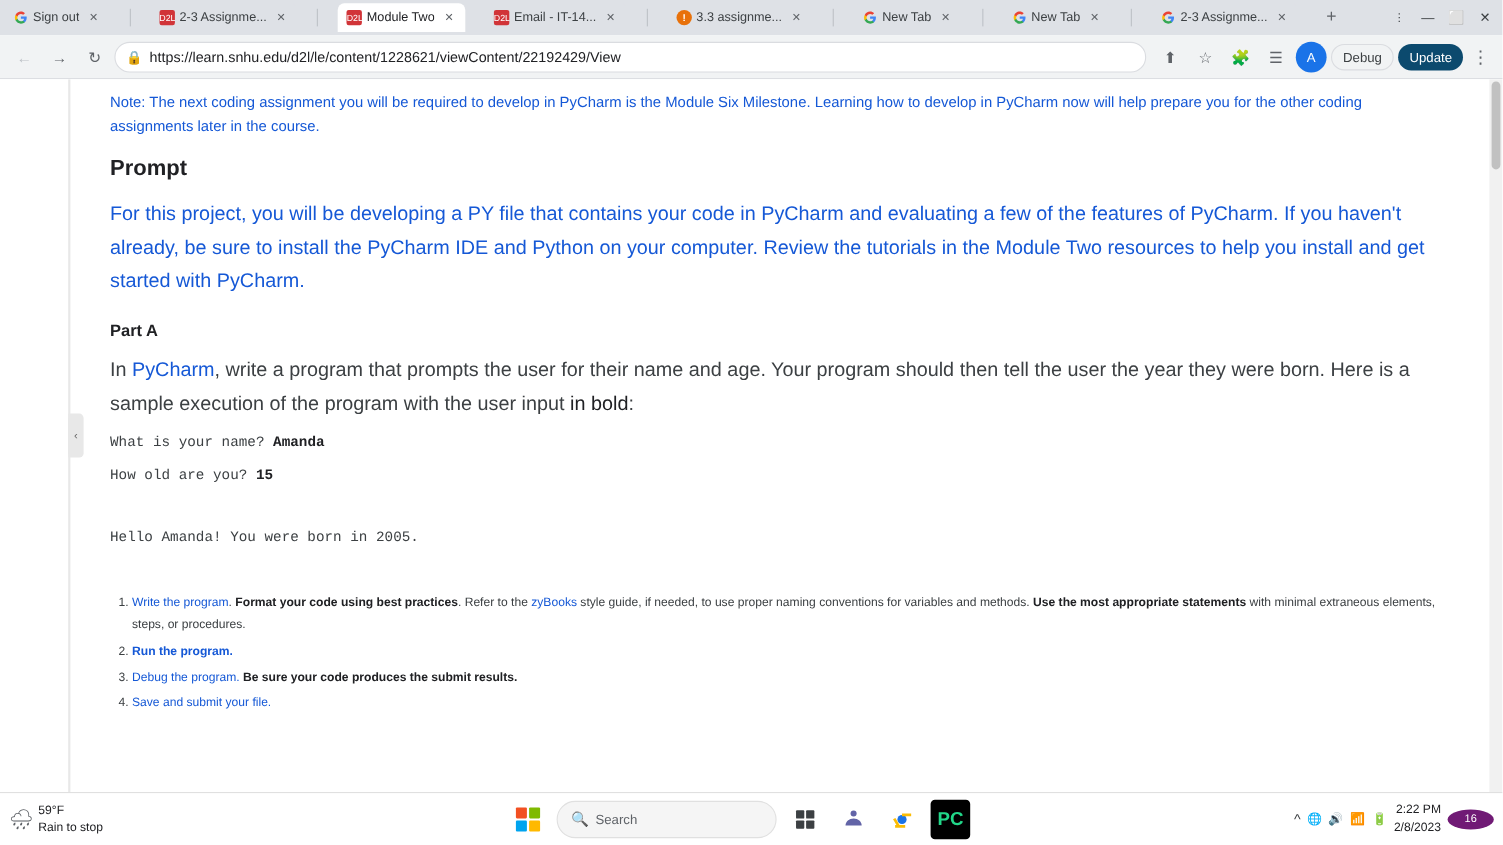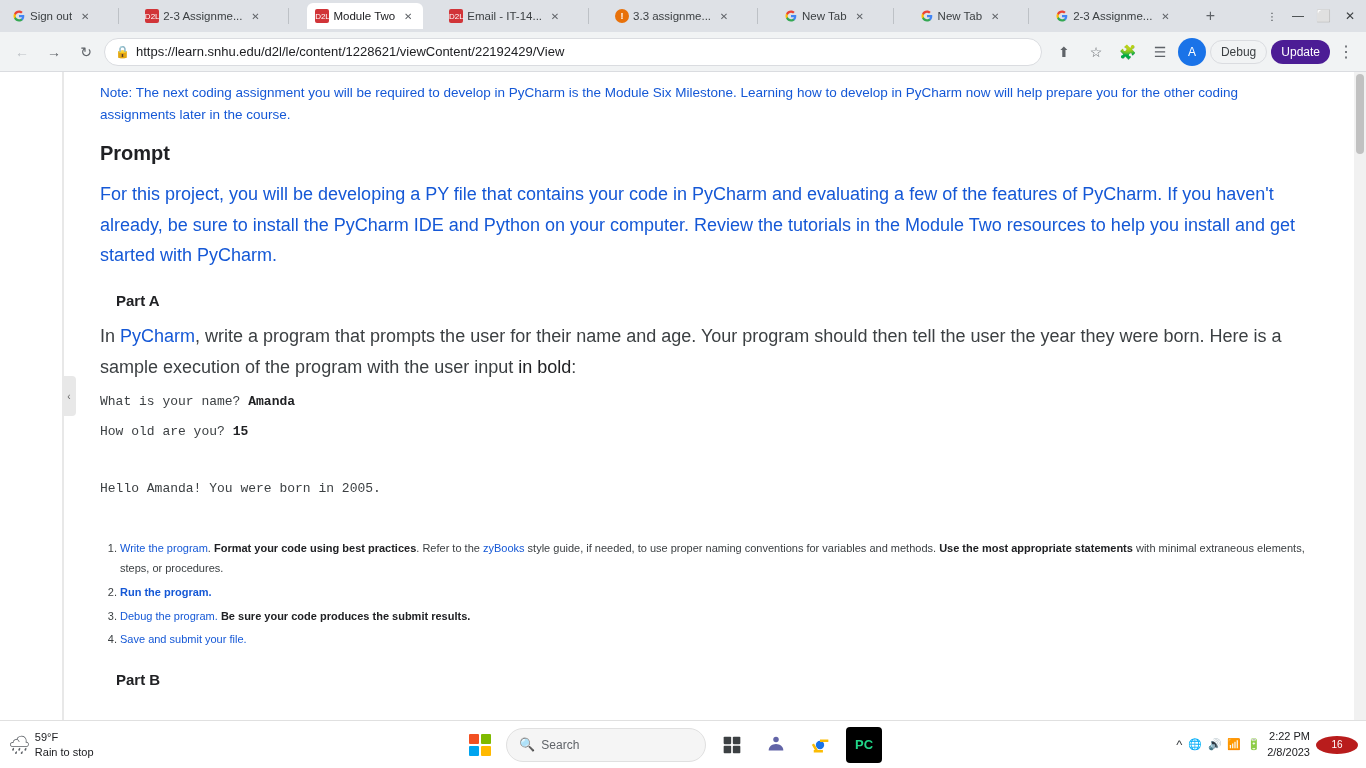--- a/index.html
+++ b/index.html
@@ -88,21 +88,21 @@
     .toolbar-icon { width: 28px; height: 28px; border-radius: 50%; display: flex; align-items: center; justify-content: center; font-size: 14px; color: #5f6368; cursor: pointer; }
     .profile-btn {
       width: 28px; height: 28px; border-radius: 50%; background: #1a73e8; display: flex; align-items: center; justify-content: center;
       color: #fff; font-size: 12px; cursor: pointer;
     }
     .paused-btn {
       height: 24px; padding: 0 10px; border-radius: 12px; border: 1px solid #dadce0;
       display: flex; align-items: center; font-size: 12px; color: #3c4043; cursor: pointer; gap: 4px;
     }
     .update-btn {
-      height: 24px; padding: 0 10px; border-radius: 12px; background: #4c1d95;
+      height: 24px; padding: 0 10px; border-radius: 12px; background: #0c4a6e;
       display: flex; align-items: center; font-size: 12px; color: #fff; cursor: pointer;
     }
     .menu-dots { font-size: 16px; color: #5f6368; cursor: pointer; padding: 0 4px; }
 
     
     .page-content {
       flex: 1;
       background: #fff;
       overflow: hidden;
       display: flex;
@@ -146,21 +146,21 @@
     .section-heading {
       font-size: 20px;
       font-weight: bold;
       color: #202124;
       margin: 12px 0 10px 0;
     }
     .sub-heading {
       font-size: 15px;
       font-weight: bold;
       color: #202124;
-      margin: 18px 0 8px 16px;
+      margin: 18px 0 8px 0;
     }
     .body-text {
       font-size: 18px;
       color: #3c4043;
       line-height: 1.7;
       margin-bottom: 8px;
     }
     .body-text strong { font-weight: normal; color: #202124; }
     .code-block {
       font-family: 'Courier New', monospace;
@@ -244,21 +244,21 @@
     .taskbar-app {
       width: 36px; height: 36px; border-radius: 4px; display: flex; align-items: center; justify-content: center;
       cursor: pointer;
     }
     .taskbar-right {
       display: flex; align-items: center; gap: 6px; margin-left: auto;
     }
     .sys-icon { font-size: 13px; color: #3c4043; cursor: pointer; }
     .time-block { font-size: 11px; color: #202124; text-align: right; line-height: 1.4; }
     .notification-badge {
-      width: 42px; height: 18px; border-radius: 50%; background: #b91c1c;
+      width: 42px; height: 18px; border-radius: 50%; background: #701a75;
       display: flex; align-items: center; justify-content: center; font-size: 10px; color: #fff;
     }
 
     
     .d2l-favicon { background: #d13438; color: #fff; font-size: 8px; font-weight: normal; }
     
     .google-favicon { font-size: 11px; }
     
     .notif-favicon { background: #e8710a; color: #fff; font-size: 8px; }
 
@@ -441,21 +441,20 @@
         </li>
         <li>
           <span style="color:#1558d6;">Debug the program.</span> <strong>Be sure your code produces the submit results.</strong>
         </li>
         <li>
           <span style="color:#1558d6;">Save and submit your file.</span>
         </li>
       </ol>
 
       
-      <h3 class="sub-heading">Part B</h3>
     </div>
 
     <div class="right-scrollbar">
       <div class="right-scrollbar-thumb"></div>
     </div>
   </div>
 
   <div class="taskbar">
     <div class="taskbar-left">
       <span class="weather-icon">🌧</span>
@@ -498,21 +497,21 @@
       </div>
 
       <div class="taskbar-app">
         <svg width="20" height="20" viewBox="0 0 24 24">
             <circle cx="12" cy="12" r="5" fill="#1a73e8"></circle>
             <path d="M12 7h10M8.5 19.5L3.5 11M15.5 19.5l-11 0" stroke="#fbbc04" stroke-width="3" fill="none"></path>
           </svg>
       </div>
 
       <div class="taskbar-app" style="background:#000;border-radius:4px;">
-        <span style="color:#21d789;font-size:13px;font-weight:bold;">PC</span>
+        <span style="color:#21d789;font-size:17px;font-weight:bold;">PC</span>
       </div>
     </div>
 
     <div class="taskbar-right">
       <div class="sys-icon">^</div>
       <div class="sys-icon" style="font-size:11px;">🌐</div>
       <div class="sys-icon" style="font-size:11px;">🔊</div>
       <div class="sys-icon" style="font-size:11px;">📶</div>
       <div class="sys-icon" style="font-size:11px;">🔋</div>
       <div class="time-block">

